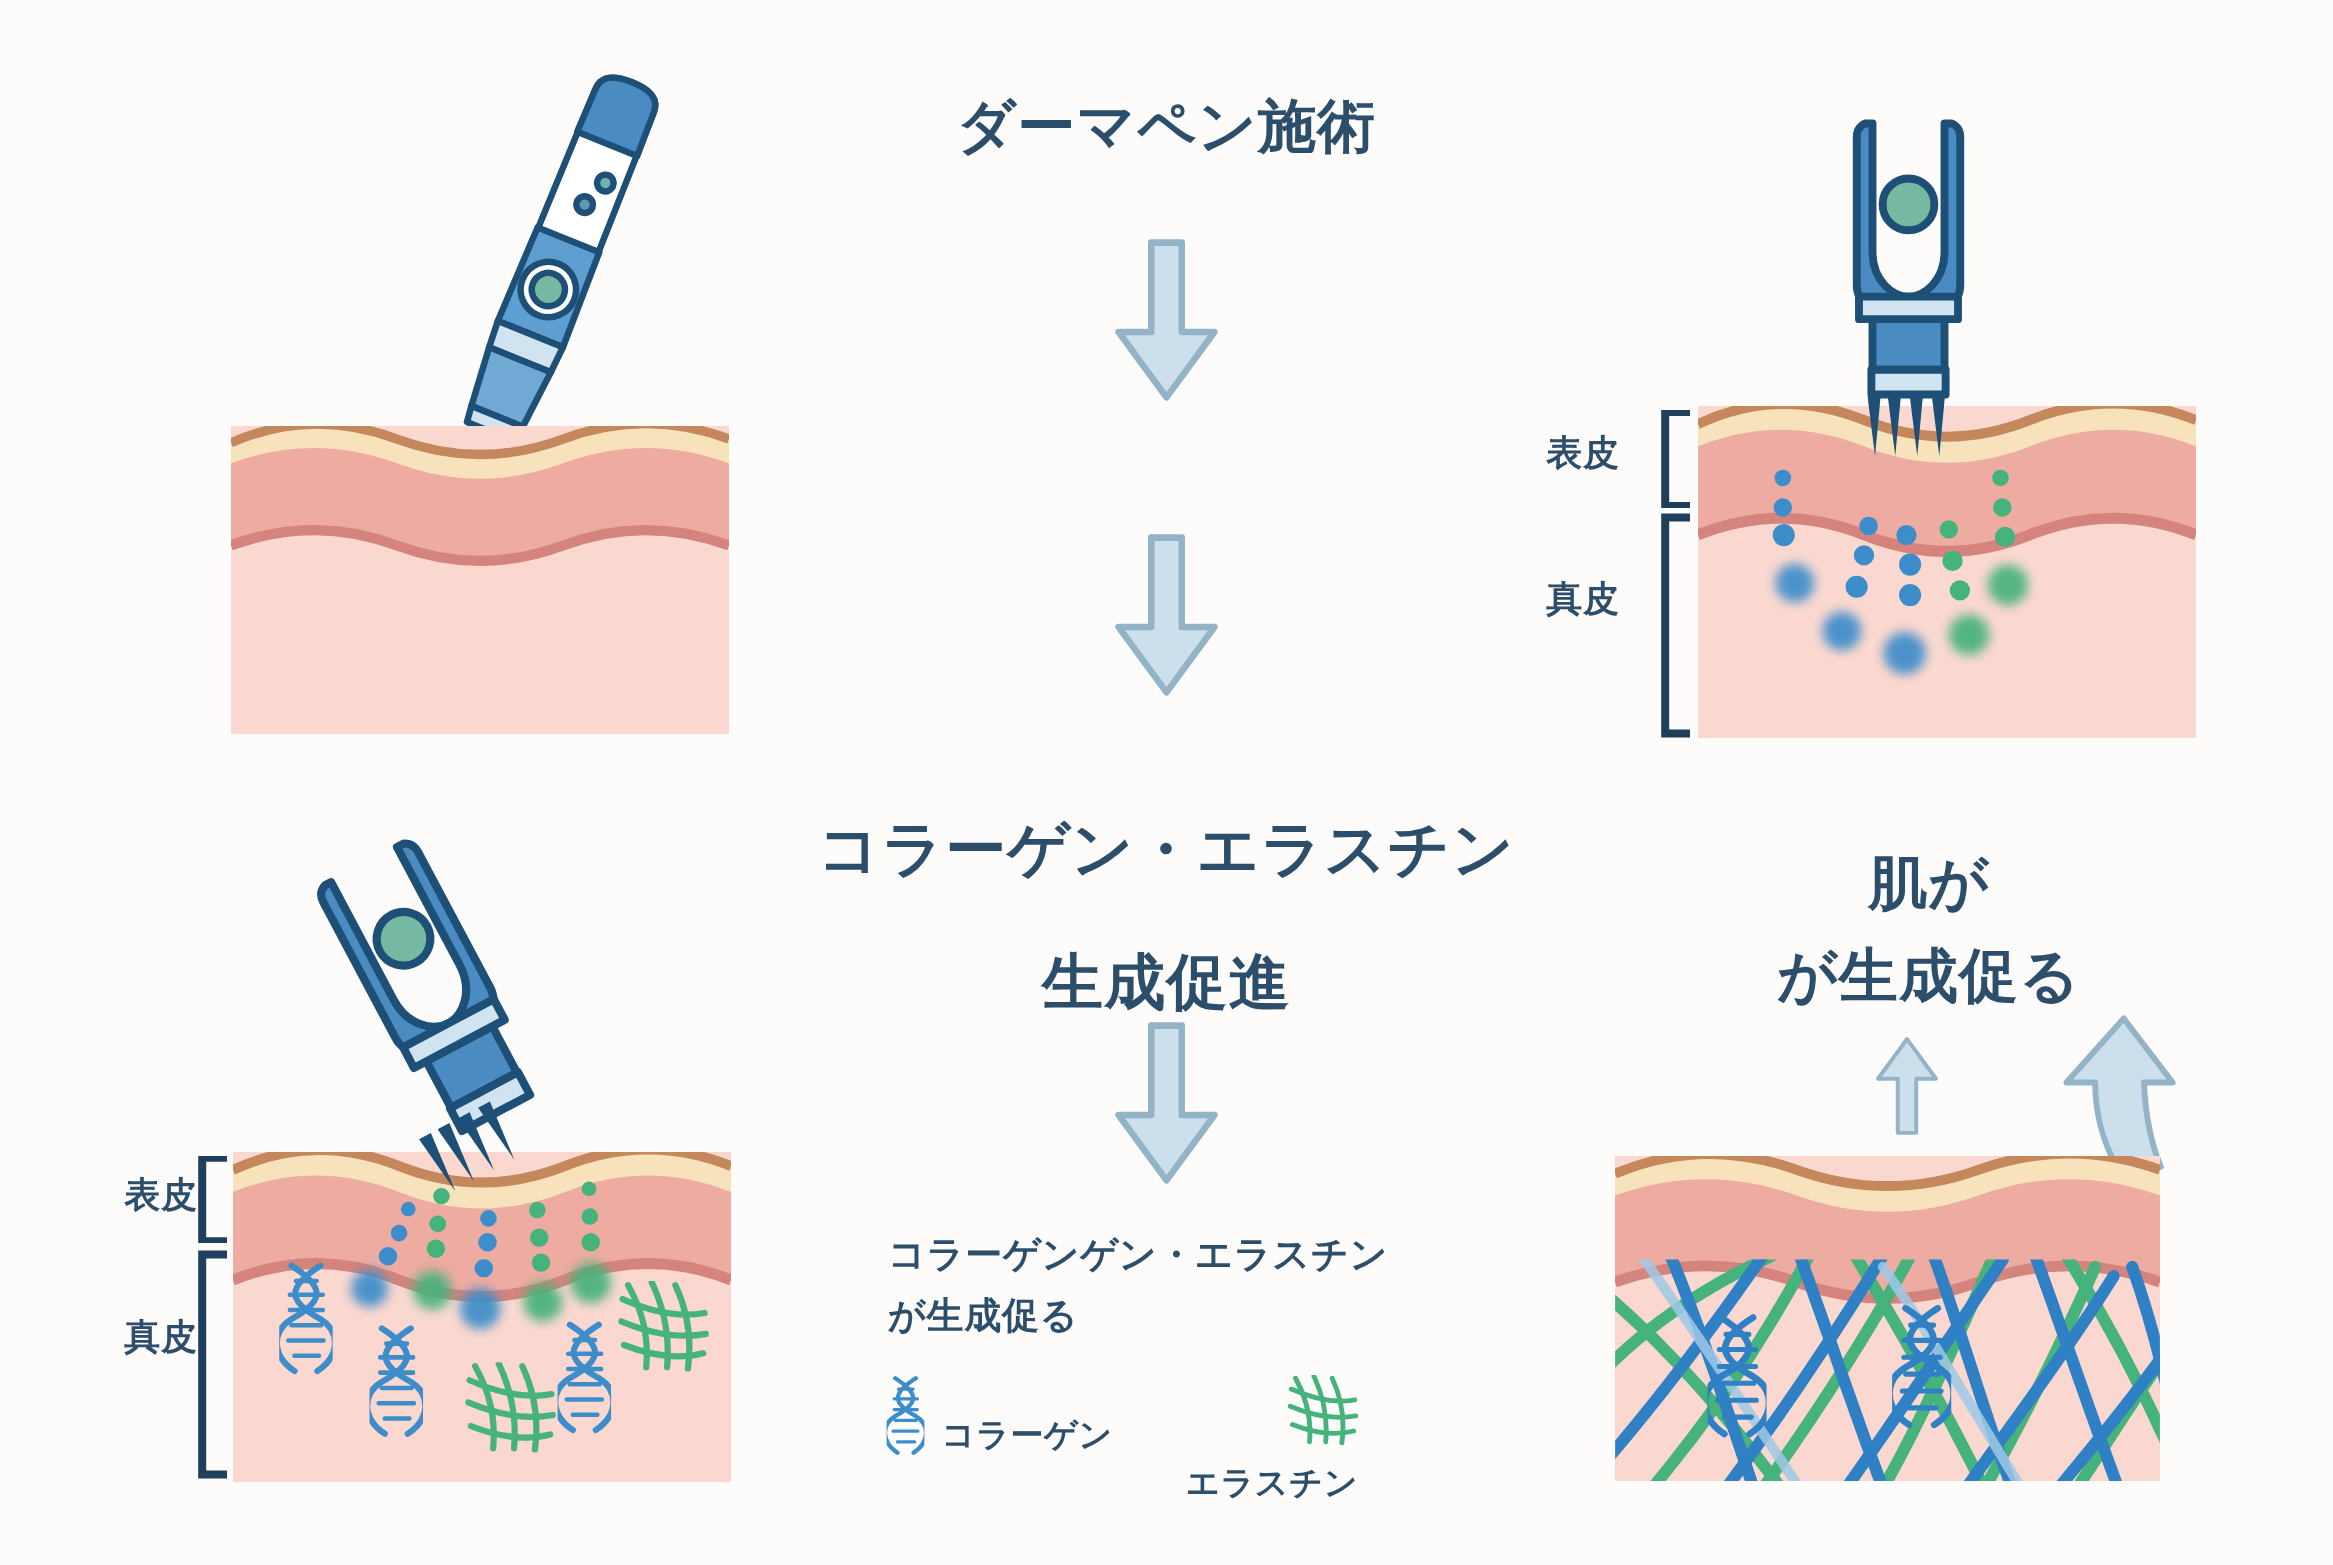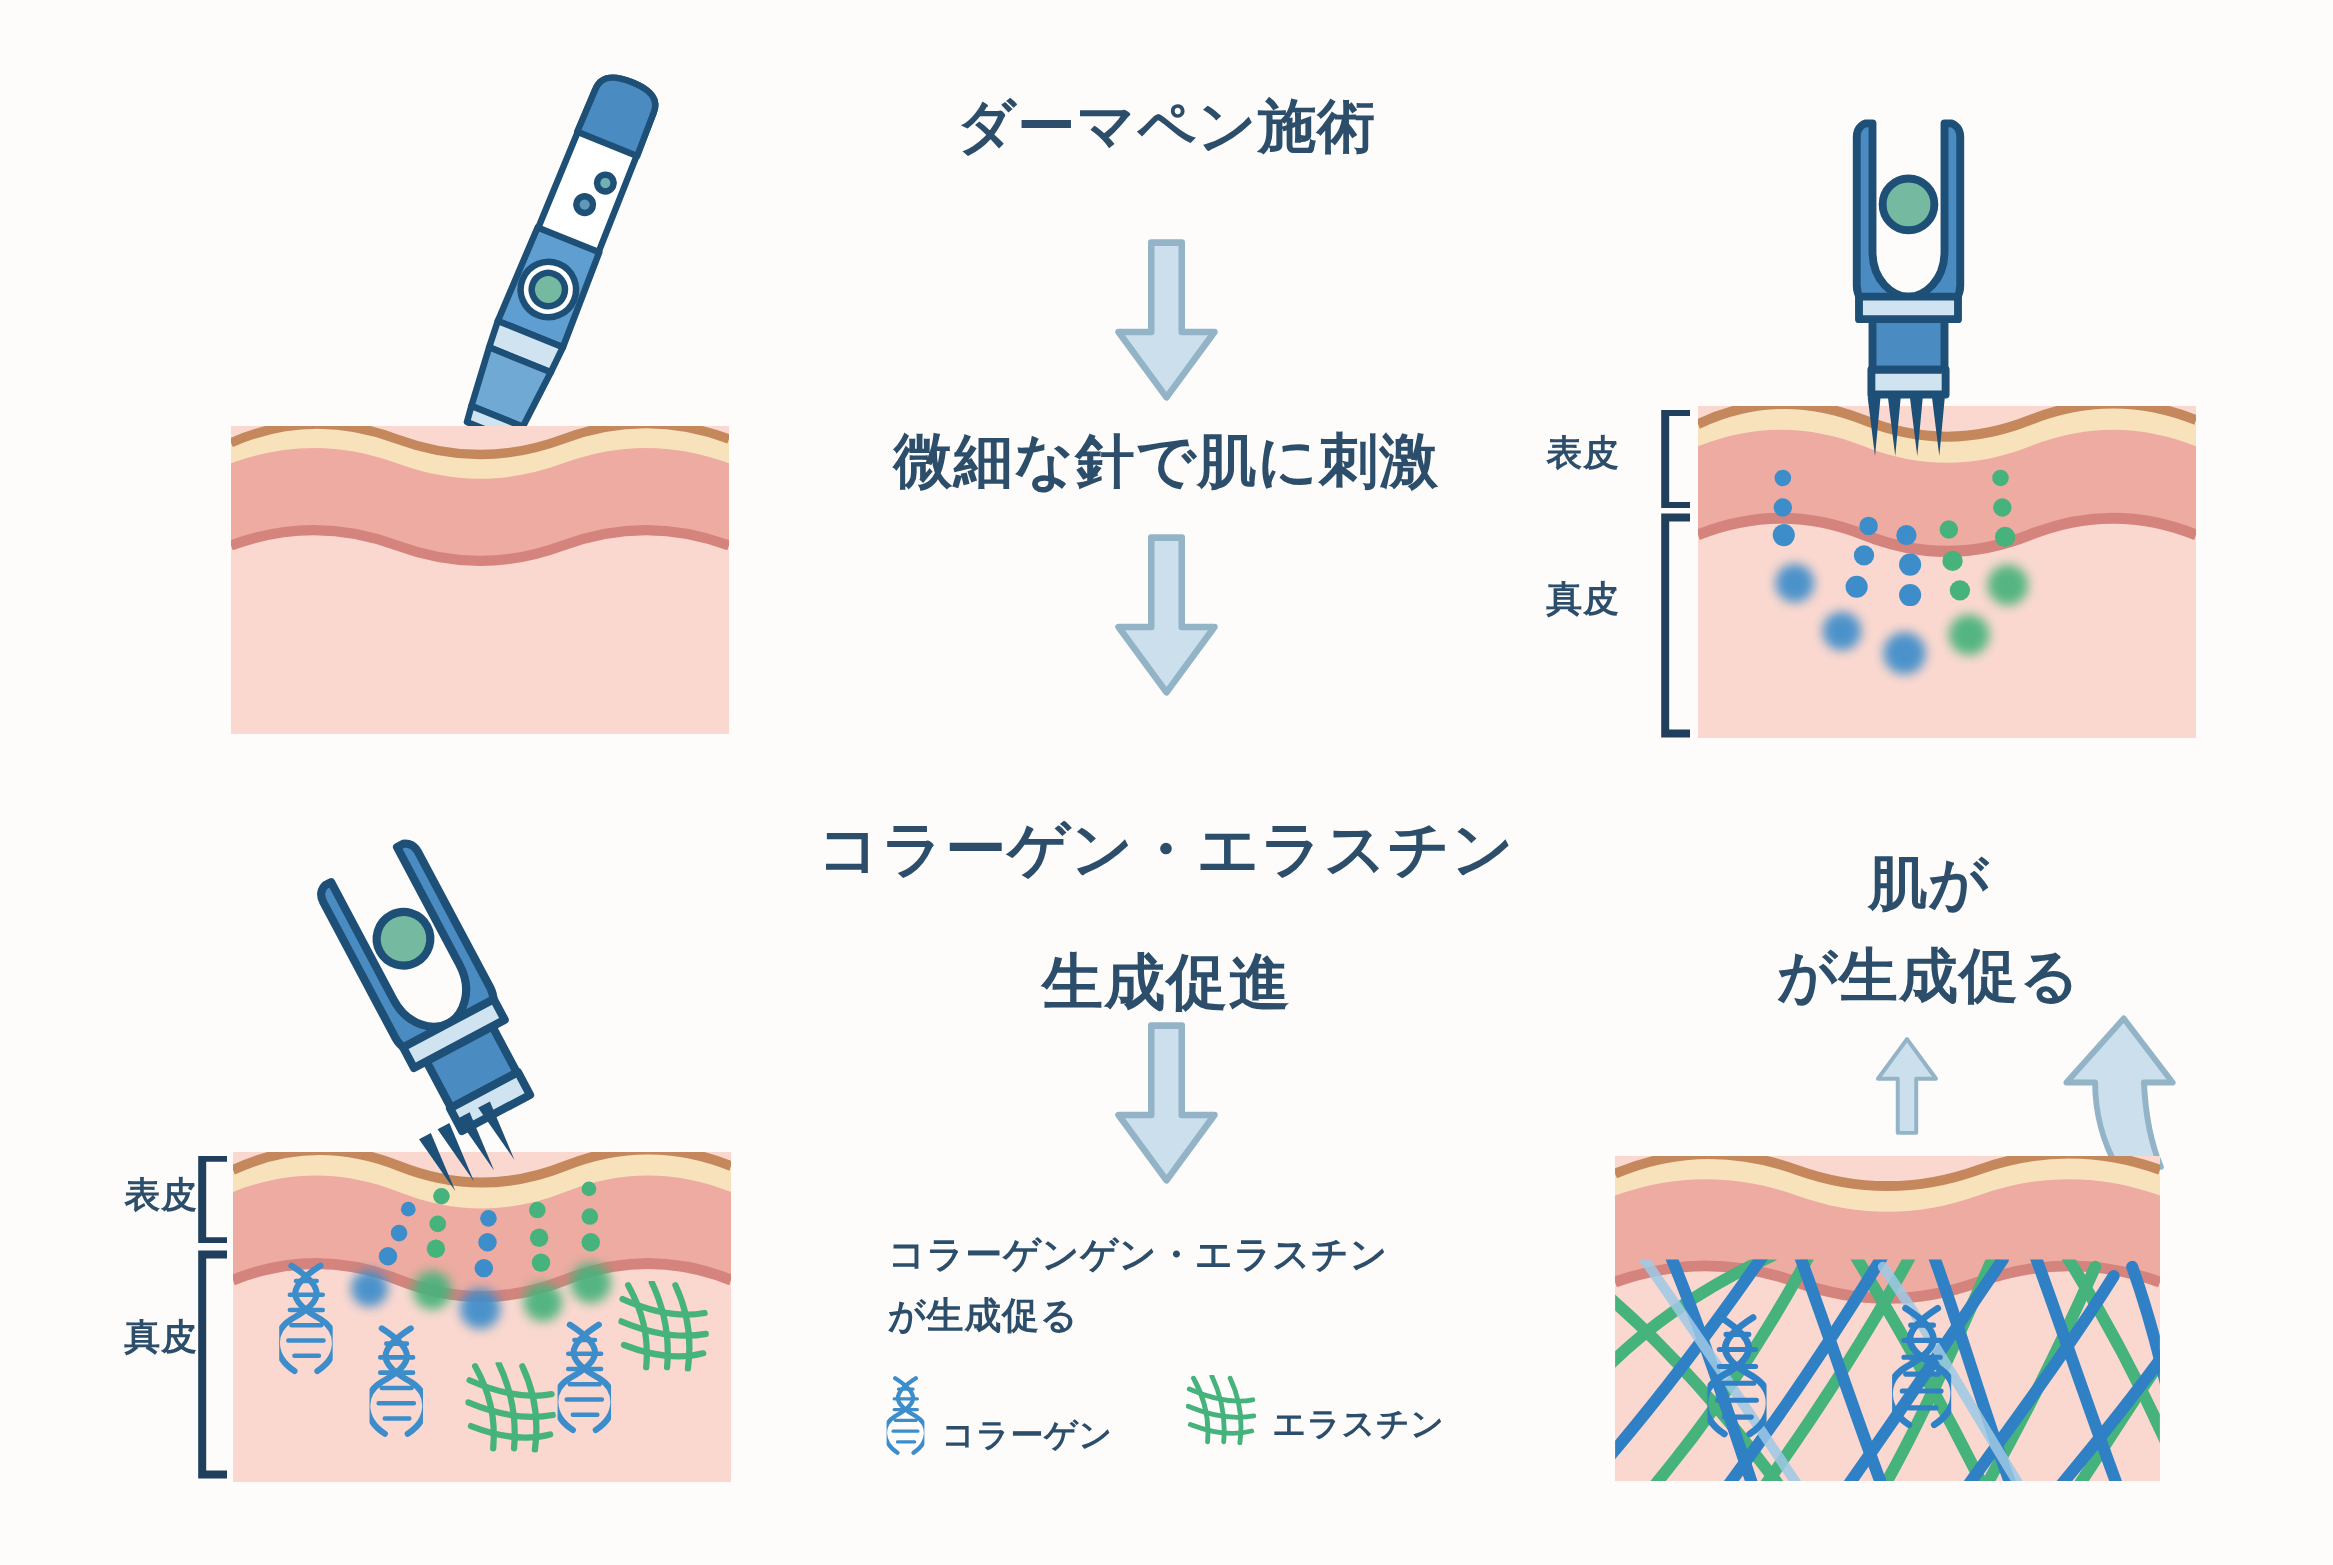--- a/index.html
+++ b/index.html
@@ -108,21 +108,20 @@
       </symbol>
     </defs>
   </svg>
 
   <div class="abs txt title-main" style="left:705px;top:89px;width:923px;">ダーマペン施術</div>
 
   <svg class="abs" style="left:1112px;top:238px;" width="109" height="164" viewBox="0 0 100 150">
     <use href="#arrowDownSym"></use>
   </svg>
 
-  <div class="abs txt step-text" style="left:705px;top:423px;width:923px;">微細な針で肌に刺激</div>
 
   <svg class="abs" style="left:1112px;top:533px;" width="109" height="164" viewBox="0 0 100 150">
     <use href="#arrowDownSym"></use>
   </svg>
 
   <div>
     <svg class="abs" style="left:506px;top:63px;transform:rotate(22deg);transform-origin:50% 50%;" width="111" height="388" viewBox="0 0 120 420">
       <use href="#penFullSym"></use>
     </svg>
 
@@ -206,21 +205,21 @@
   <div class="abs txt para" style="left:888px;top:1288px;width:628px;color:#2c4e6b;">が生成促る</div>
   <div class="abs txt para" style="left:888px;top:1227px;width:628px;color:#2c4e6b;">コラーゲンゲン・エラスチン</div>
 
   <div class="legend-row" style="left:886px;top:1375px;">
     <svg width="39" height="81" viewBox="0 0 70 150" style="color:#3d8dcb">
       <use href="#dnaSym"></use>
     </svg>
     <span class="txt legend-label">コラーゲン</span>
   </div>
 
-  <div class="legend-row" style="left:1186px;top:1375px;">
+  <div class="legend-row" style="left:1186px;top:1375px;flex-direction:column;">
     <svg width="70" height="70" viewBox="0 0 130 130" style="color:#46b27c">
       <use href="#meshSym"></use>
     </svg>
     <span class="txt legend-label">エラスチン</span>
   </div>
 
   <div>
 
     <div class="abs txt layer-label" style="left:92px;top:1172px;width:138px;">表皮</div>
     <svg class="abs" style="left:196px;top:1156px;" width="31" height="87" viewBox="0 0 40 200" preserveAspectRatio="none">

